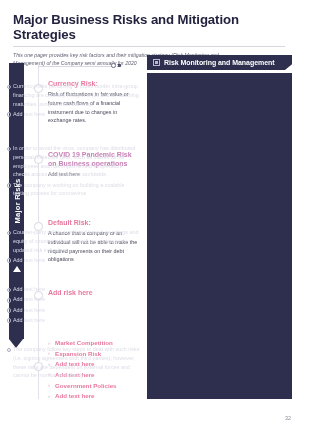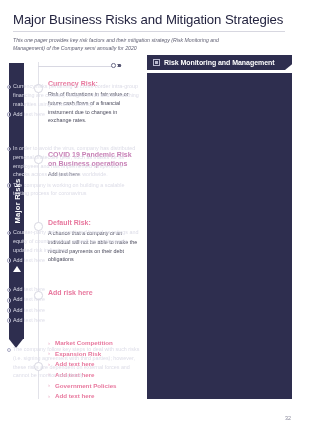--- a/index.html
+++ b/index.html
@@ -21,21 +21,21 @@
 
   
   .header {
     position: absolute;
     left: 13px;
     top: 12px;
     width: 272px;
   }
   .page-title {
     font-size: 13.2px;
-    font-weight: normal;
+    font-weight: bold;
     color: #23233f;
     letter-spacing: -0.1px;
     line-height: 1.15;
   }
   .title-rule {
     margin-top: 4px;
     width: 272px;
     height: 1px;
     background: #d7d7e0;
   }

